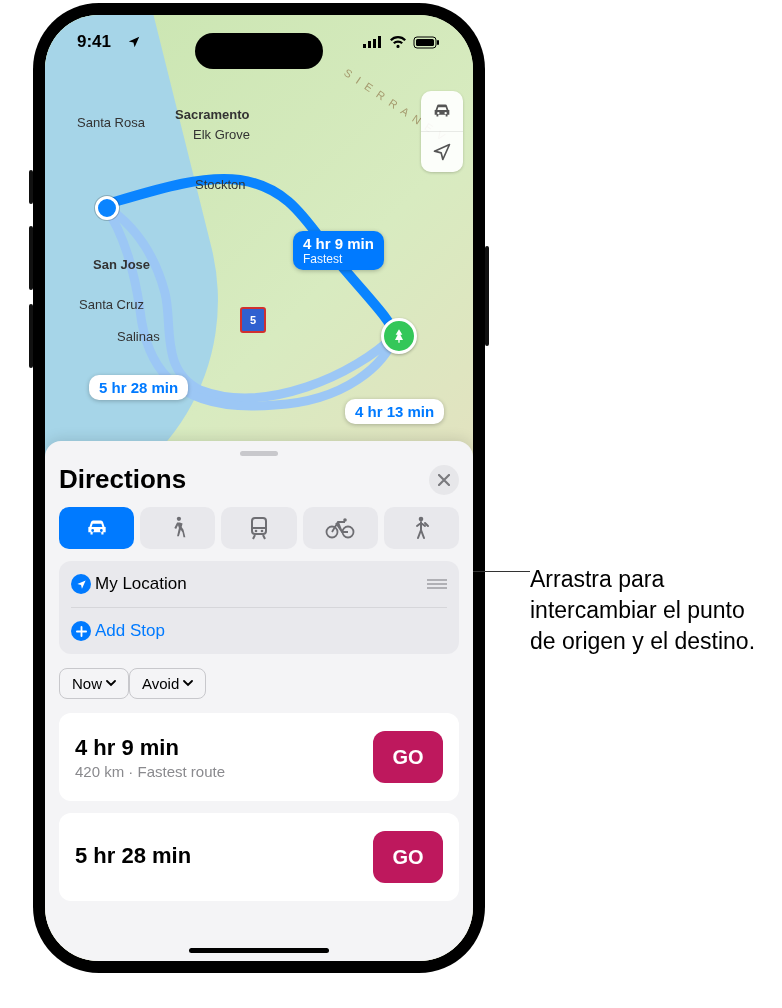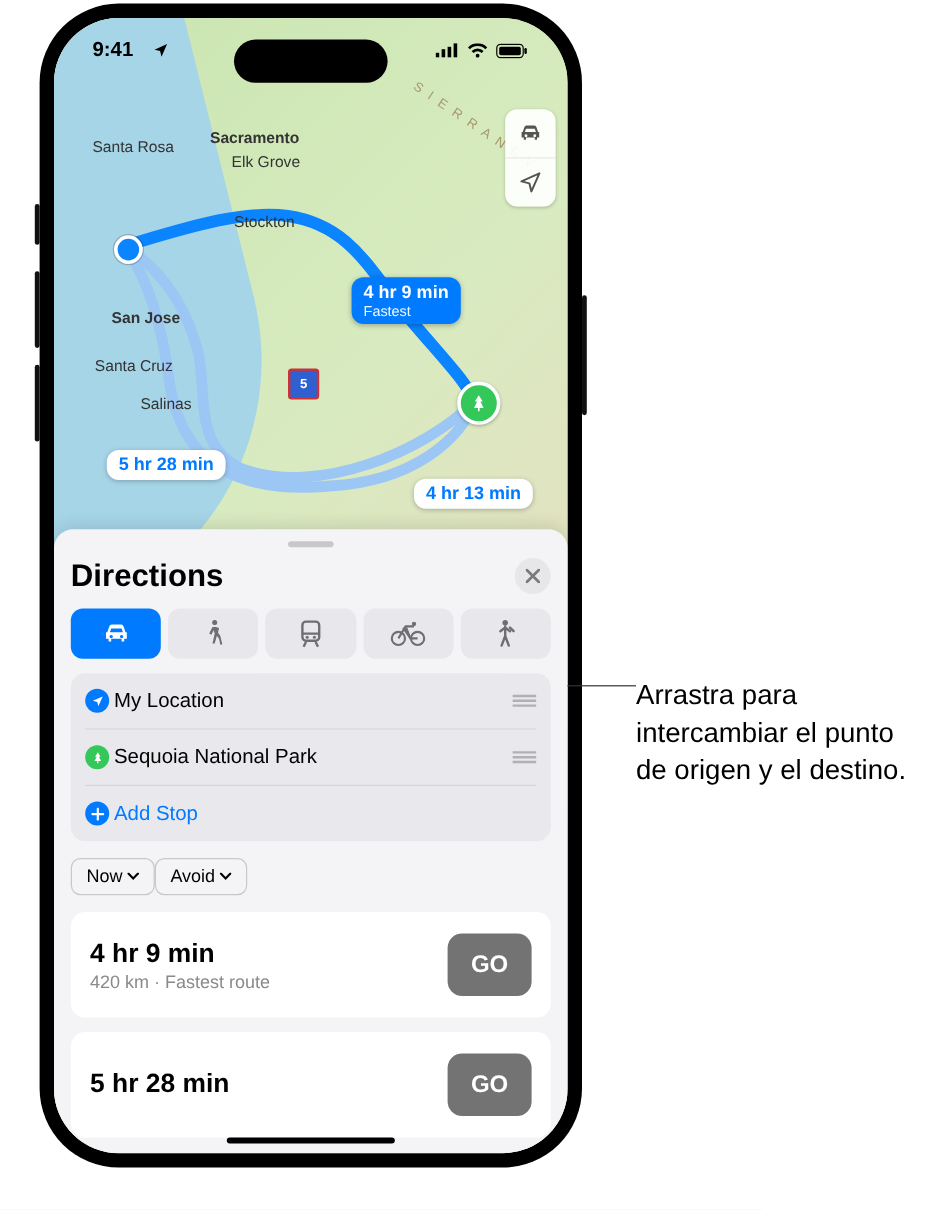--- a/index.html
+++ b/index.html
@@ -46,21 +46,21 @@
   .stop .ic{width:20px;height:20px;border-radius:50%;display:flex;align-items:center;justify-content:center;color:#fff;flex:none;}
   .stop .lbl{flex:1;font-size:17px;color:#000;}
   .stop.add .lbl{color:#007aff;}
   .drag{color:#b0b0b5;font-size:18px;flex:none;}
   .pills{display:flex;gap:0;margin:14px 0;align-items:flex-end;}
   .pill{display:flex;align-items:center;gap:4px;border:1px solid #c8c8cc;border-radius:8px;padding:6px 12px;font-size:15px;color:#000;background:#f4f4f6;}
   .routes{}
   .rcard{background:#fff;border-radius:12px;padding:18px 16px;display:flex;align-items:center;justify-content:space-between;margin-bottom:12px;}
   .rcard .t{font-size:22px;font-weight:700;color:#000;}
   .rcard .d{font-size:15px;color:#8a8a8e;margin-top:2px;}
-  .go{width:70px;height:52px;background:#737373;border-radius:12px;color:#fff;font-size:20px;font-weight:700;display:flex;align-items:center;justify-content:center;}
+  .go{width:70px;height:52px;background:#be185d;border-radius:12px;color:#fff;font-size:20px;font-weight:700;display:flex;align-items:center;justify-content:center;}
   .home-ind{position:absolute;bottom:8px;left:50%;transform:translateX(-50%);width:140px;height:5px;background:#000;border-radius:3px;z-index:60;}
   
   .annot{position:absolute;left:530px;top:564px;width:230px;font-size:23px;line-height:1.35;color:#000;}
   .leader{position:absolute;left:428px;top:571px;width:102px;height:1px;background:#333;}
   svg{display:block;}
 </style>
 </head>
 <body>
 
 <div class="stage">
@@ -212,35 +212,20 @@
             </span>
             <span class="lbl">My Location</span>
             <span class="drag">
               <svg width="20" height="12" viewBox="0 0 20 12">
                   <line x1="0" y1="2" x2="20" y2="2" stroke="#b0b0b5" stroke-width="2"></line>
                   <line x1="0" y1="6" x2="20" y2="6" stroke="#b0b0b5" stroke-width="2"></line>
                   <line x1="0" y1="10" x2="20" y2="10" stroke="#b0b0b5" stroke-width="2"></line>
                 </svg>
             </span>
           </div>
-          <div class="stop">
-            <span class="ic" style="background:#34c759;">
-              <svg width="11" height="11" viewBox="0 0 24 24">
-                  <path d="M12 2 L7 10 H10 L6 18 H18 L14 10 H17 Z M11 18h2v4h-2Z" fill="#fff"></path>
-                </svg>
-            </span>
-            <span class="lbl">Sequoia National Park</span>
-            <span class="drag">
-              <svg width="20" height="12" viewBox="0 0 20 12">
-                  <line x1="0" y1="2" x2="20" y2="2" stroke="#b0b0b5" stroke-width="2"></line>
-                  <line x1="0" y1="6" x2="20" y2="6" stroke="#b0b0b5" stroke-width="2"></line>
-                  <line x1="0" y1="10" x2="20" y2="10" stroke="#b0b0b5" stroke-width="2"></line>
-                </svg>
-            </span>
-          </div>
           <div class="stop add">
             <span class="ic" style="background:#007aff;">
               <svg width="11" height="11" viewBox="0 0 12 12">
                   <path d="M6 1v10M1 6h10" stroke="#fff" stroke-width="2" stroke-linecap="round"></path>
                 </svg>
             </span>
             <span class="lbl">Add Stop</span>
           </div>
         </div>
 

